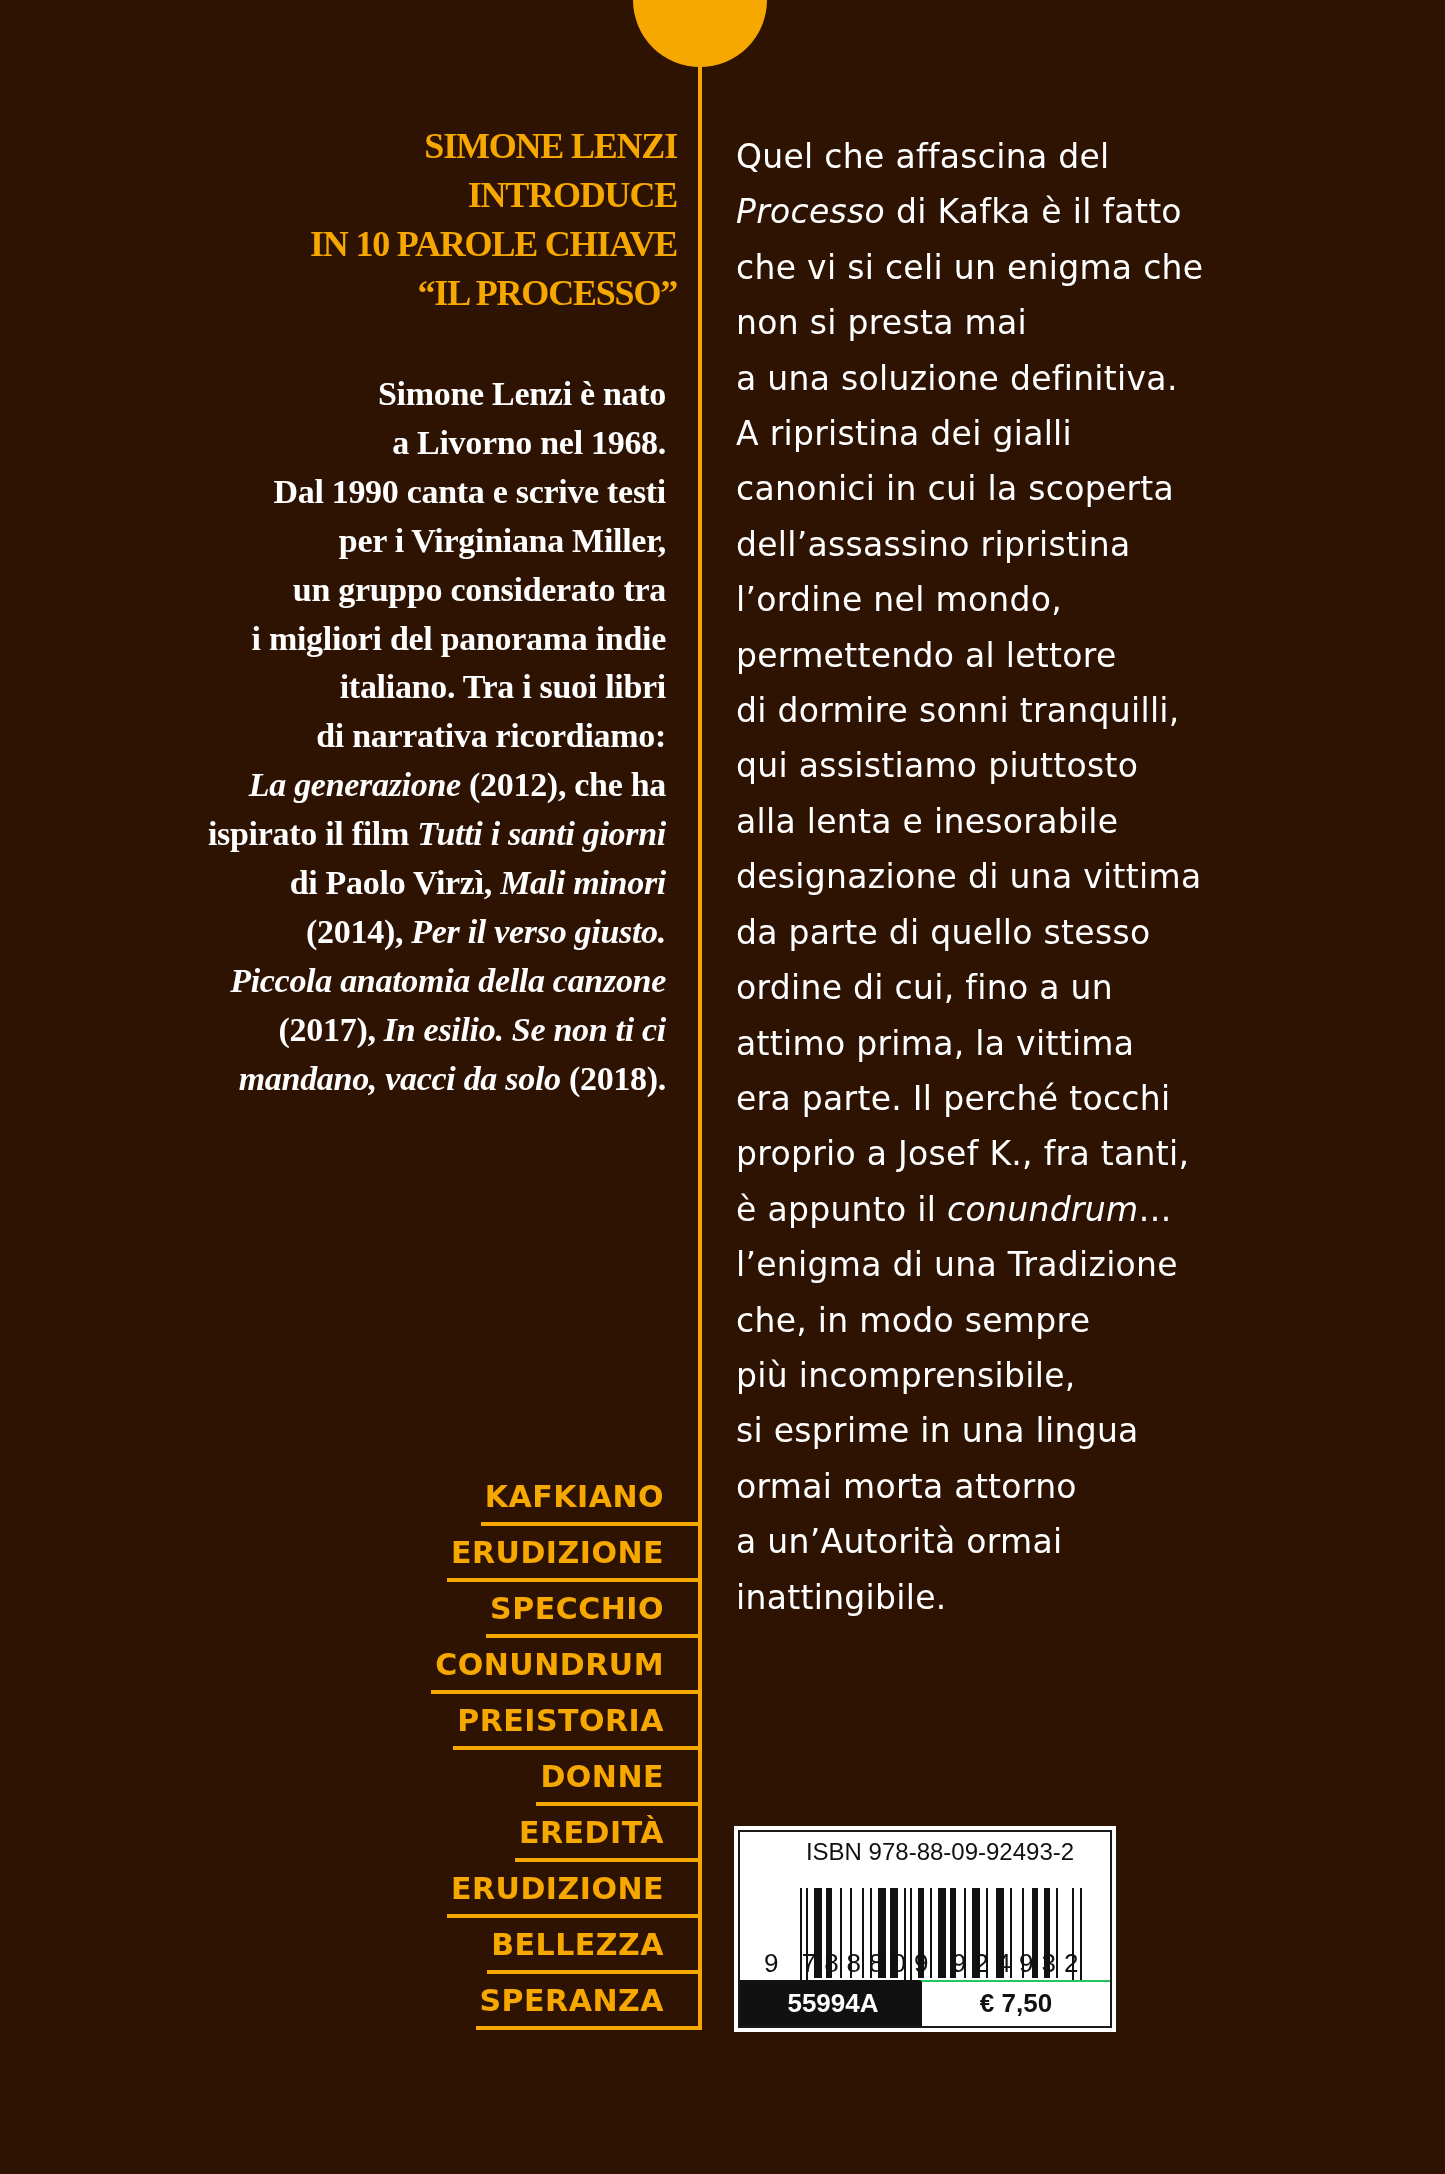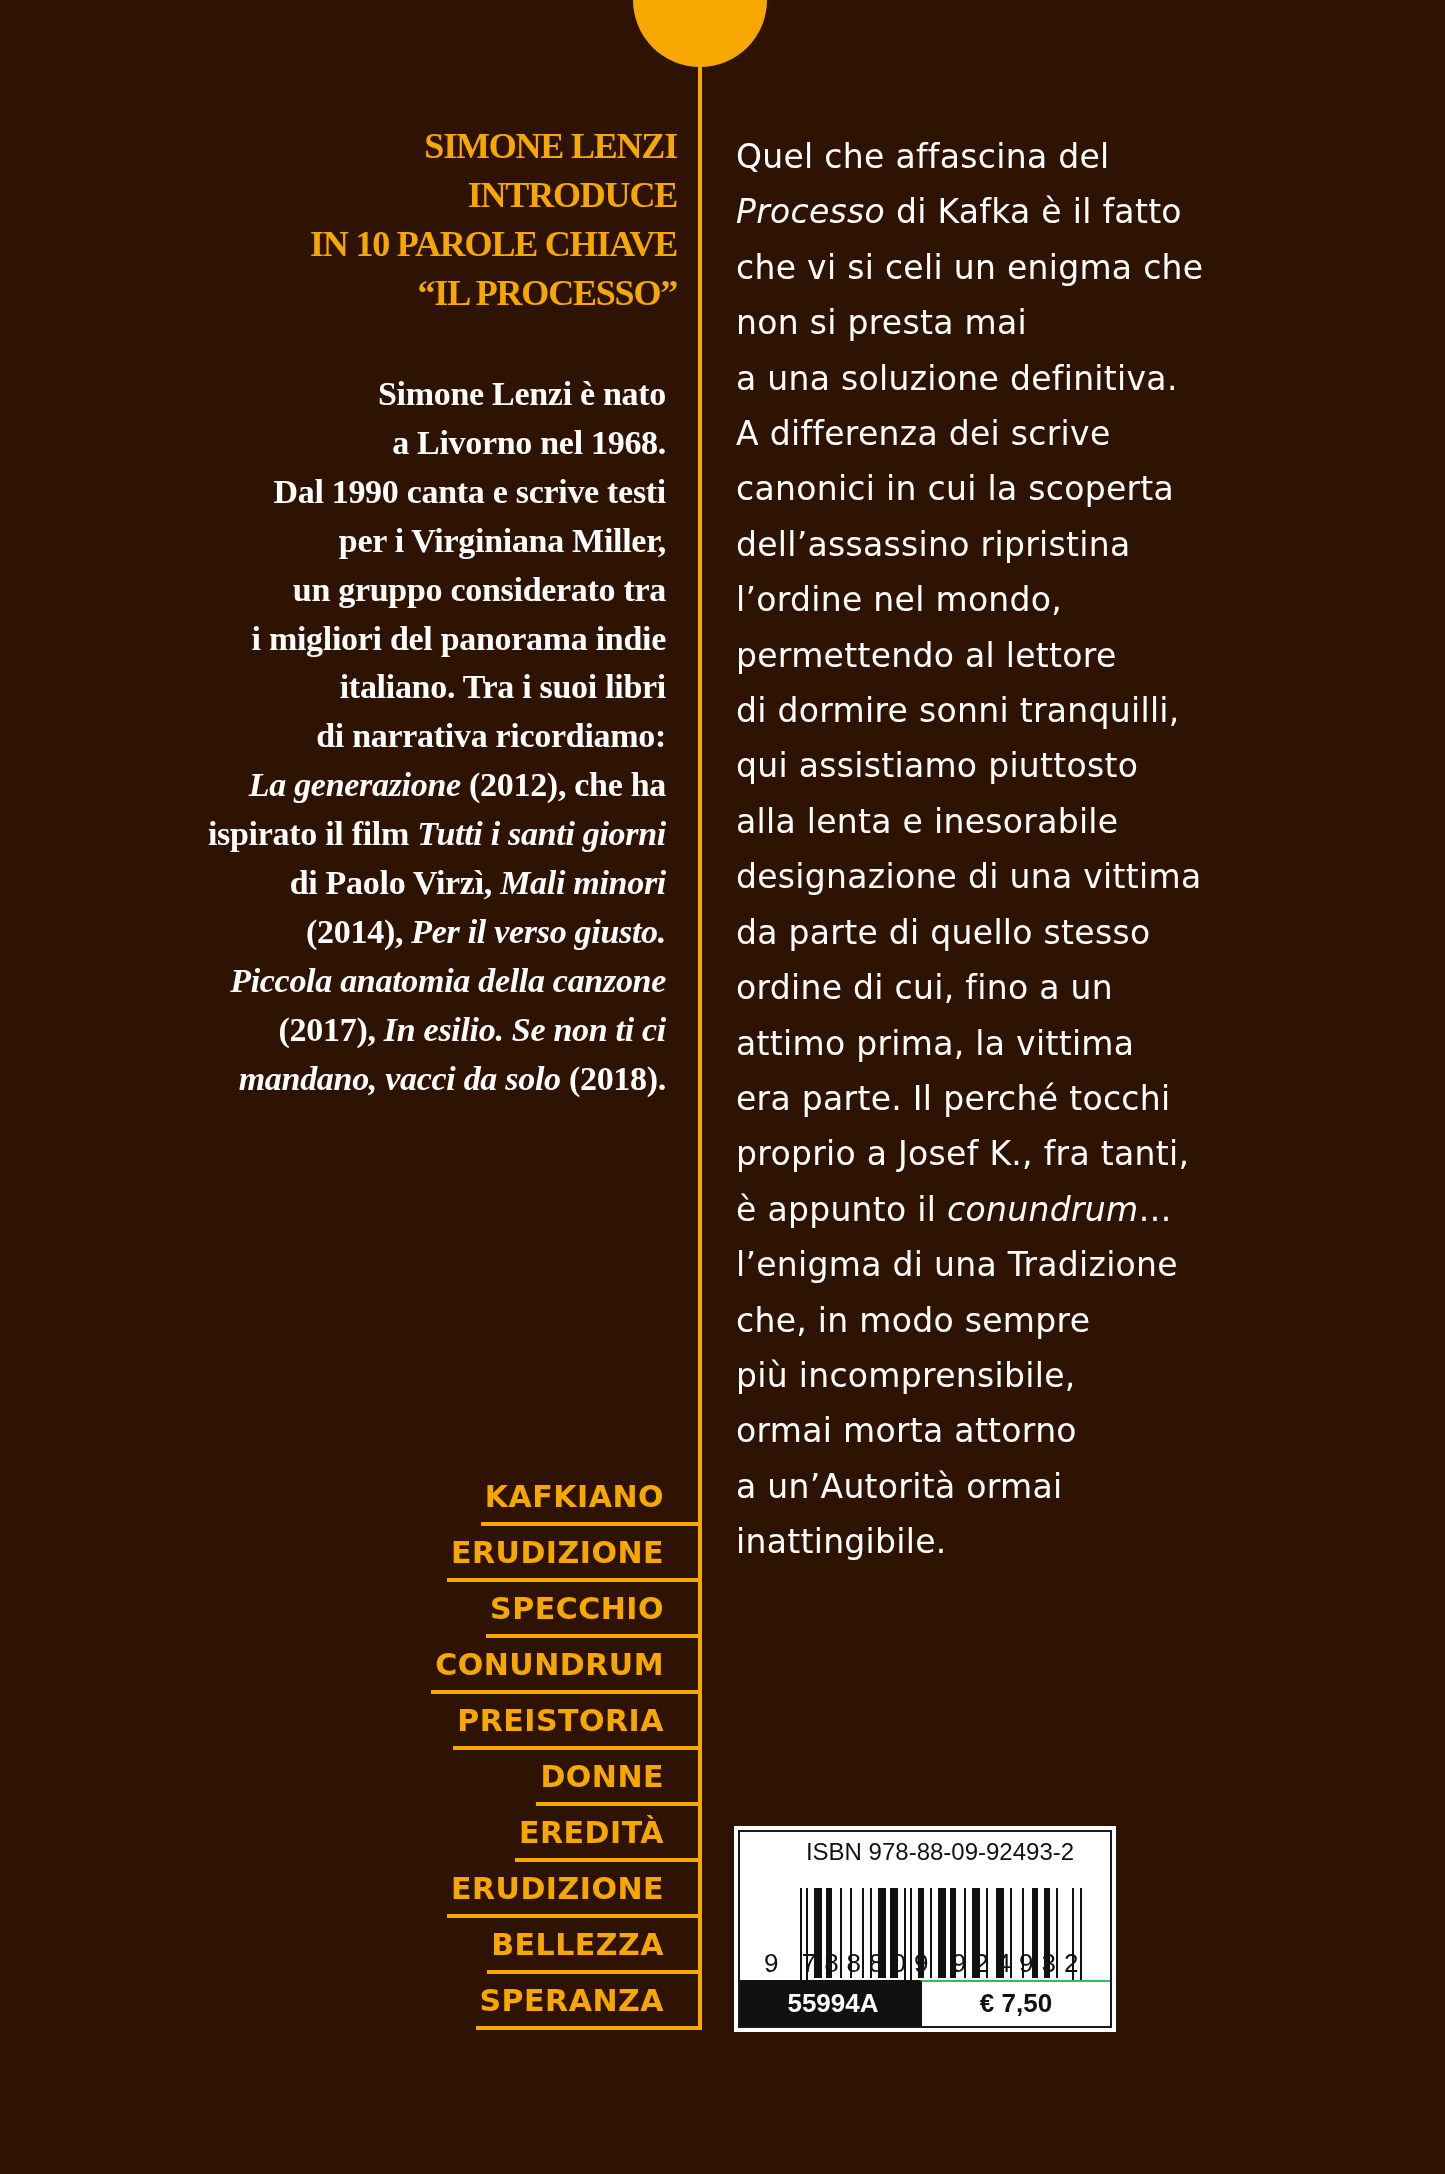--- a/index.html
+++ b/index.html
@@ -123,38 +123,39 @@
     <div><span>(2017), </span><i>In esilio. Se non ti ci</i></div>
     <div><i>mandano, vacci da solo</i><span> (2018).</span></div>
   </div>
 
 <div class="essay" id="essay">
     <div><span>Quel che affascina del</span></div>
     <div><i>Processo</i><span> di Kafka è il fatto</span></div>
     <div><span>che vi si celi un enigma che</span></div>
     <div><span>non si presta mai</span></div>
     <div><span>a una soluzione definitiva.</span></div>
-    <div><span>A differenza dei scrive</span></div>
+    <div><span>A ripristina dei gialli</span></div>
     <div><span>canonici in cui la scoperta</span></div>
     <div><span>dell’assassino ripristina</span></div>
     <div><span>l’ordine nel mondo,</span></div>
     <div><span>permettendo al lettore</span></div>
     <div><span>di dormire sonni tranquilli,</span></div>
     <div><span>qui assistiamo piuttosto</span></div>
     <div><span>alla lenta e inesorabile</span></div>
     <div><span>designazione di una vittima</span></div>
     <div><span>da parte di quello stesso</span></div>
     <div><span>ordine di cui, fino a un</span></div>
     <div><span>attimo prima, la vittima</span></div>
     <div><span>era parte. Il perché tocchi</span></div>
     <div><span>proprio a Josef K., fra tanti,</span></div>
     <div><span>è appunto il </span><i>conundrum</i><span>…</span></div>
     <div><span>l’enigma di una Tradizione</span></div>
     <div><span>che, in modo sempre</span></div>
     <div><span>più incomprensibile,</span></div>
+    <div><span>si esprime in una lingua</span></div>
     <div><span>ormai morta attorno</span></div>
     <div><span>a un’Autorità ormai</span></div>
     <div><span>inattingibile.</span></div>
   </div>
 
 <div class="keywords" id="keywords">
     <div class="kw"><span class="kw-text">KAFKIANO</span></div>
     <div class="kw"><span class="kw-text">ERUDIZIONE</span></div>
     <div class="kw"><span class="kw-text">SPECCHIO</span></div>
     <div class="kw"><span class="kw-text">CONUNDRUM</span></div>

